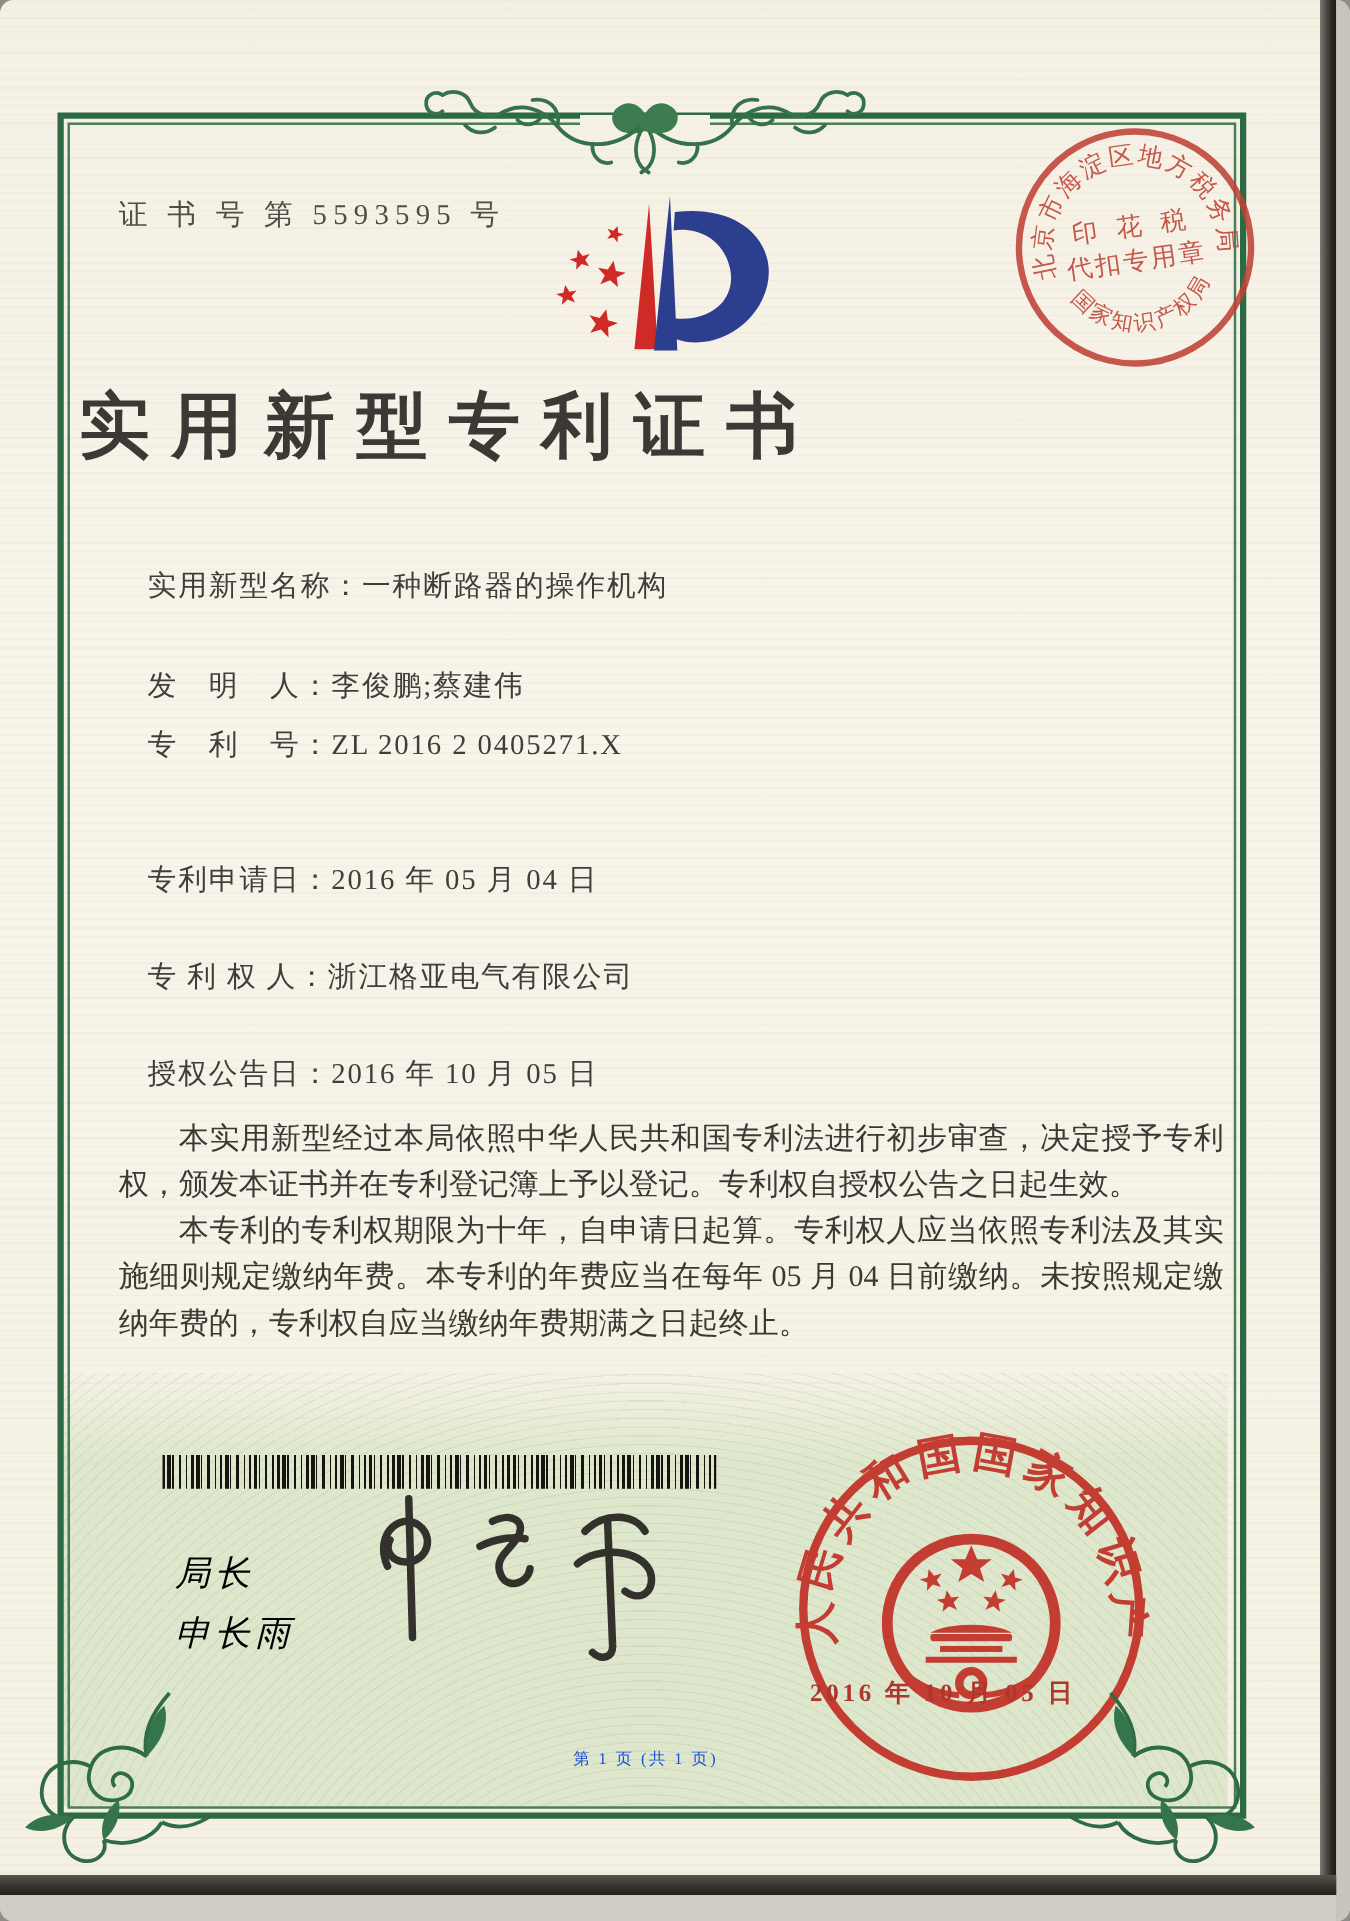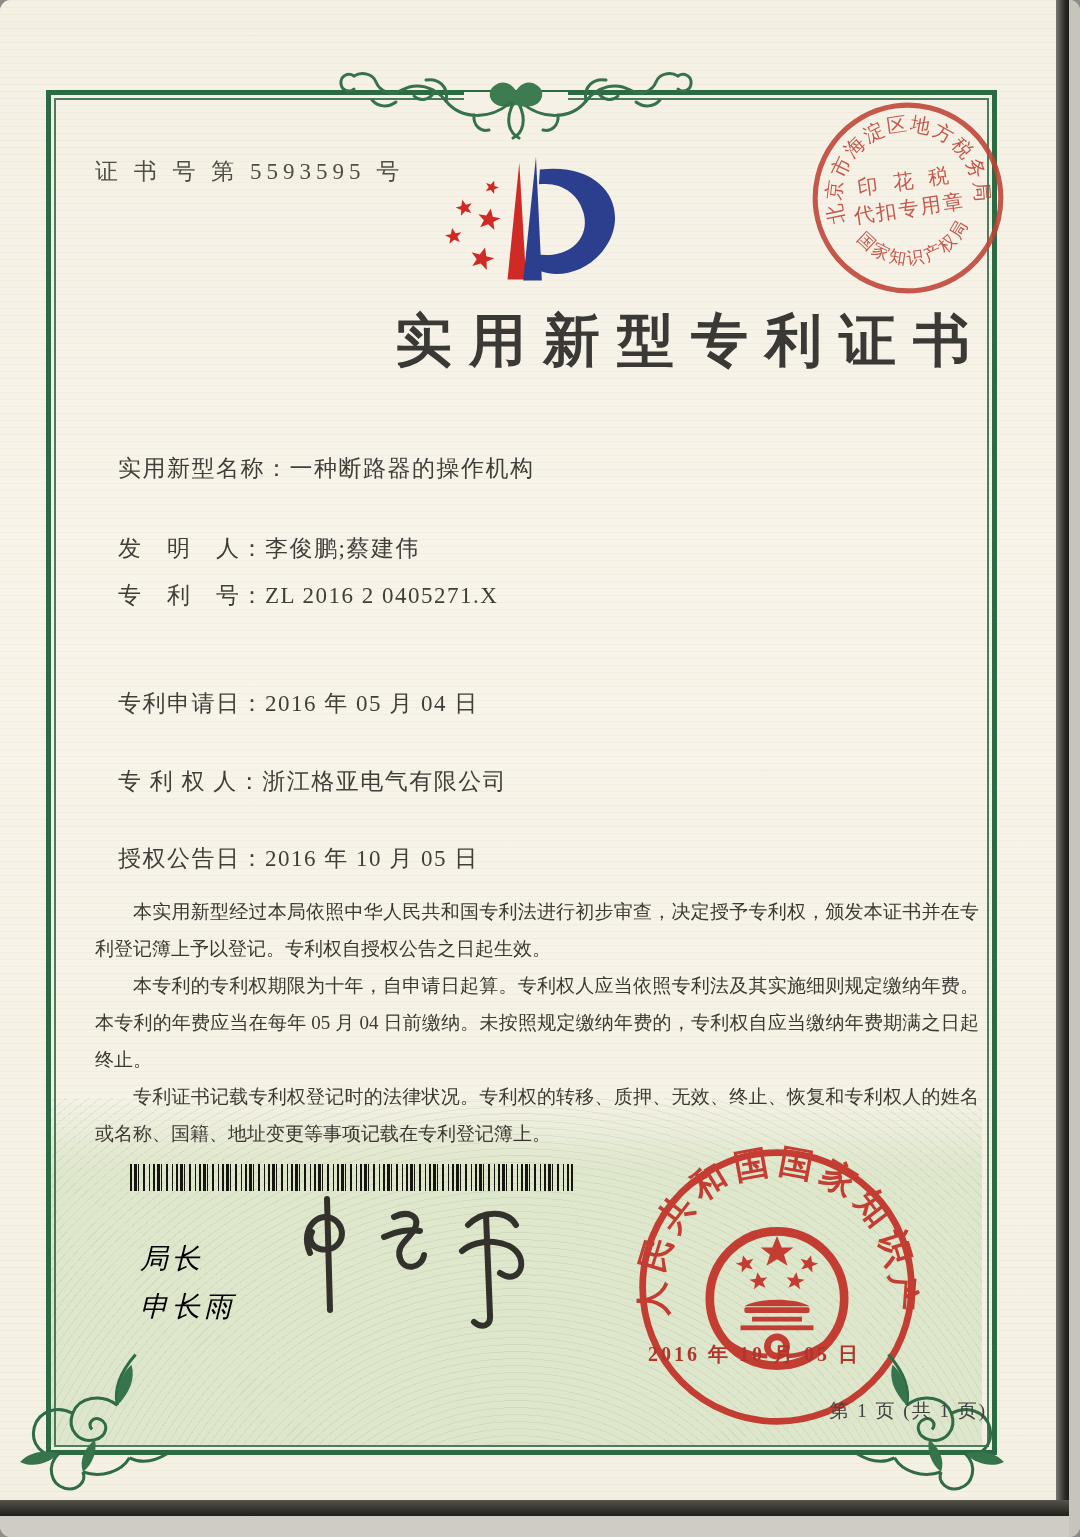--- a/index.html
+++ b/index.html
@@ -16,46 +16,46 @@
   .border-outer{position:absolute;left:46px;top:90px;width:941px;height:1355px;border:5px solid #2c6a43;}
   .border-inner{position:absolute;inset:3px;border:2px solid #2c6a43;opacity:.85;}
   .edge-right{position:absolute;left:1056px;top:0;width:13px;height:1537px;
         background:linear-gradient(90deg,#7a786f,#2a2924 70%,#1d1c18);}
   .edge-right2{position:absolute;left:1069px;top:0;width:11px;height:1537px;background:#c7c4bb;}
   .edge-bottom{position:absolute;left:0;top:1500px;width:1069px;height:16px;
         background:linear-gradient(180deg,#55534a,#1f1e19);}
   .edge-bottom2{position:absolute;left:0;top:1516px;width:1069px;height:21px;background:#cfccc3;}
 
   .certno{position:absolute;left:95px;top:156px;font-size:23px;letter-spacing:5px;color:#4f4d47;}
-  .title{position:absolute;left:46px;top:303px;width:941px;text-align:right;
+  .title{position:absolute;left:46px;top:303px;width:941px;text-align:left;
          font-size:57px;font-weight:bold;letter-spacing:17px;color:#3a3935;text-indent:17px;}
   .field{position:absolute;left:118px;font-size:23px;color:#3f3e39;letter-spacing:1.5px;}
   .f0{top:453px}.f1{top:533px}.f2{top:580px}.f3{top:688px}.f4{top:766px}.f5{top:843px}
-  .paras{position:absolute;left:95px;top:893px;width:884px;font-size:19px;line-height:37px;
+  .paras{position:absolute;left:95px;top:893px;width:884px;font-size:24px;line-height:37px;
          color:#3a3932;text-align:justify;}
   .paras p{margin:0;text-indent:2em;}
 
   .barcode{position:absolute;left:130px;top:1164px;width:443px;height:27px;background:
     repeating-linear-gradient(90deg,#15140f 0 2px,rgba(0,0,0,0) 2px 4px,#15140f 4px 7px,
       rgba(0,0,0,0) 7px 8px,#15140f 8px 9px,rgba(0,0,0,0) 9px 13px,#15140f 13px 15px,
       rgba(0,0,0,0) 15px 19px,#15140f 19px 20px,rgba(0,0,0,0) 20px 23px);}
   .director{position:absolute;left:140px;font-size:28px;color:#000000;letter-spacing:4px;
          font-family:"Liberation Sans",sans-serif;font-style:italic;}
   .d1{top:1240px}.d2{top:1288px}
   .signature{position:absolute;left:272px;top:1185px;width:300px;height:155px;}
   .dragons{position:absolute;left:336px;top:40px;width:360px;height:104px;}
   .corner{position:absolute;width:152px;height:158px;}
   .corner-l{left:16px;top:1352px;}
   .corner-r{left:856px;top:1352px;transform:scaleX(-1);}
   .stamp{position:absolute;left:806px;top:96px;width:204px;height:204px;opacity:.88;transform:rotate(-8deg);}
   .seal{position:absolute;left:633px;top:1143px;width:288px;height:288px;opacity:.93;}
   .sealdate{position:absolute;left:648px;top:1341px;font-size:20px;color:#ae362c;letter-spacing:3px;
          font-weight:bold;z-index:5;}
-  .footer{position:absolute;left:46px;top:1398px;width:941px;text-align:right;
-         font-size:19px;color:#404040;letter-spacing:2px;}
+  .footer{position:absolute;left:46px;top:1398px;width:941px;text-align:center;
+         font-size:13px;color:#1d4ed8;letter-spacing:2px;}
 </style>
 </head>
 <body>
 
 <div class="photo">
   <div class="paper"></div>
   <div class="tint"></div>
   <div class="border-outer">
     <div class="border-inner"></div>
   </div>
@@ -120,21 +120,20 @@
   <div class="field f0">实用新型名称：一种断路器的操作机构</div>
   <div class="field f1">发　明　人：李俊鹏;蔡建伟</div>
   <div class="field f2">专　利　号：ZL 2016 2 0405271.X</div>
   <div class="field f3">专利申请日：2016 年 05 月 04 日</div>
   <div class="field f4">专 利 权 人：浙江格亚电气有限公司</div>
   <div class="field f5">授权公告日：2016 年 10 月 05 日</div>
 
   <div class="paras">
     <p>本实用新型经过本局依照中华人民共和国专利法进行初步审查，决定授予专利权，颁发本证书并在专利登记簿上予以登记。专利权自授权公告之日起生效。</p>
     <p>本专利的专利权期限为十年，自申请日起算。专利权人应当依照专利法及其实施细则规定缴纳年费。本专利的年费应当在每年 05 月 04 日前缴纳。未按照规定缴纳年费的，专利权自应当缴纳年费期满之日起终止。</p>
-    <p>专利证书记载专利权登记时的法律状况。专利权的转移、质押、无效、终止、恢复和专利权人的姓名或名称、国籍、地址变更等事项记载在专利登记簿上。</p>
   </div>
 
   <div class="barcode"></div>
 
   <div class="director d1">局长</div>
   <div class="director d2">申长雨</div>
 
   <svg class="signature" viewBox="0 0 300 155" fill="none" stroke="#32312c" stroke-width="6" stroke-linecap="round">
     <path d="M38,68 C26,40 52,22 66,38 C76,50 66,68 48,64 C40,62 36,54 40,47"></path>
     <path d="M55,14 L58,125"></path>

